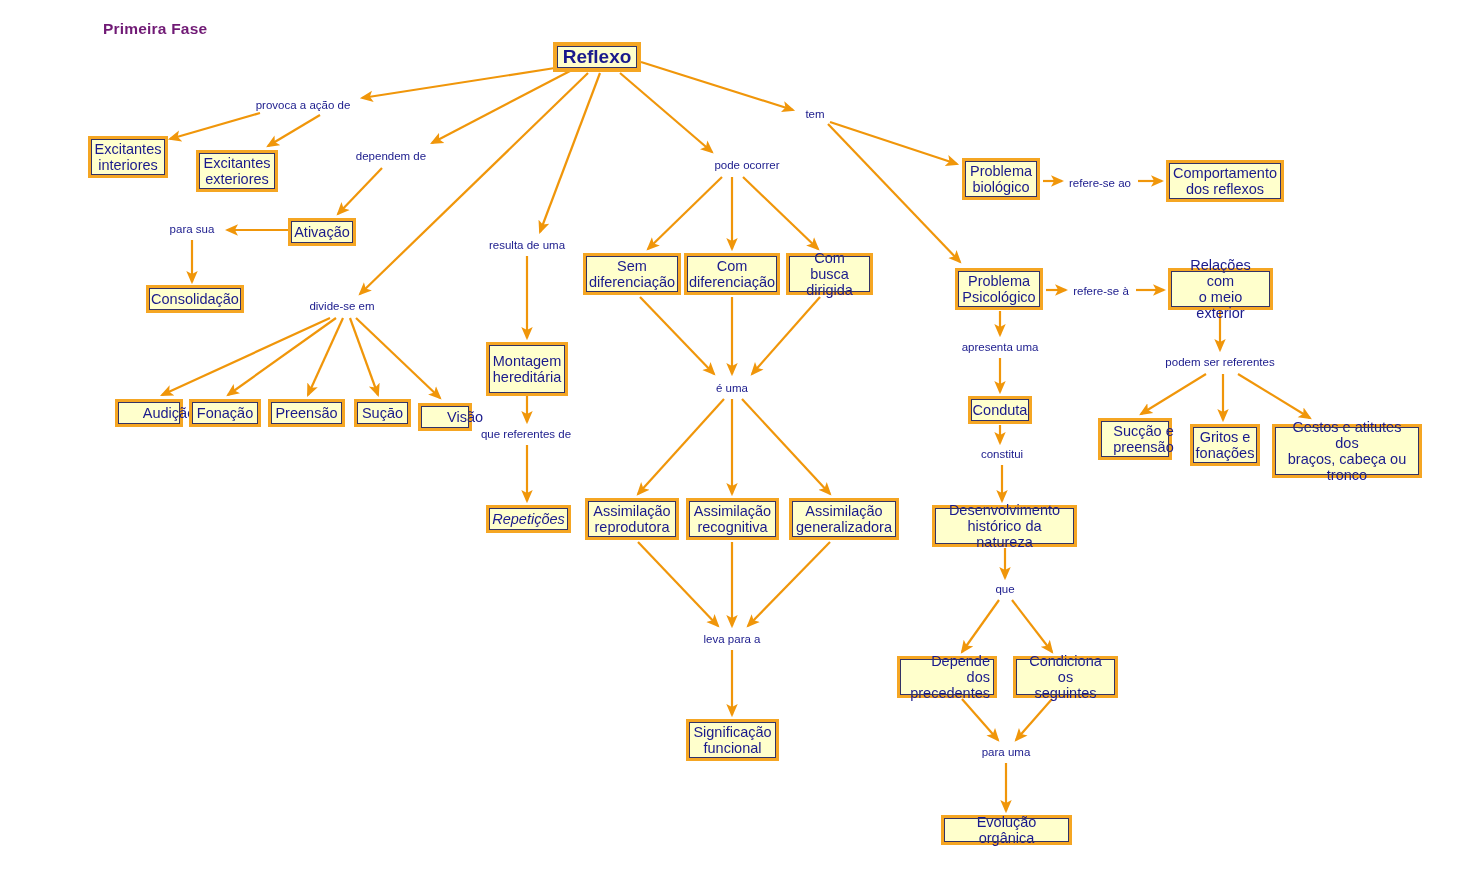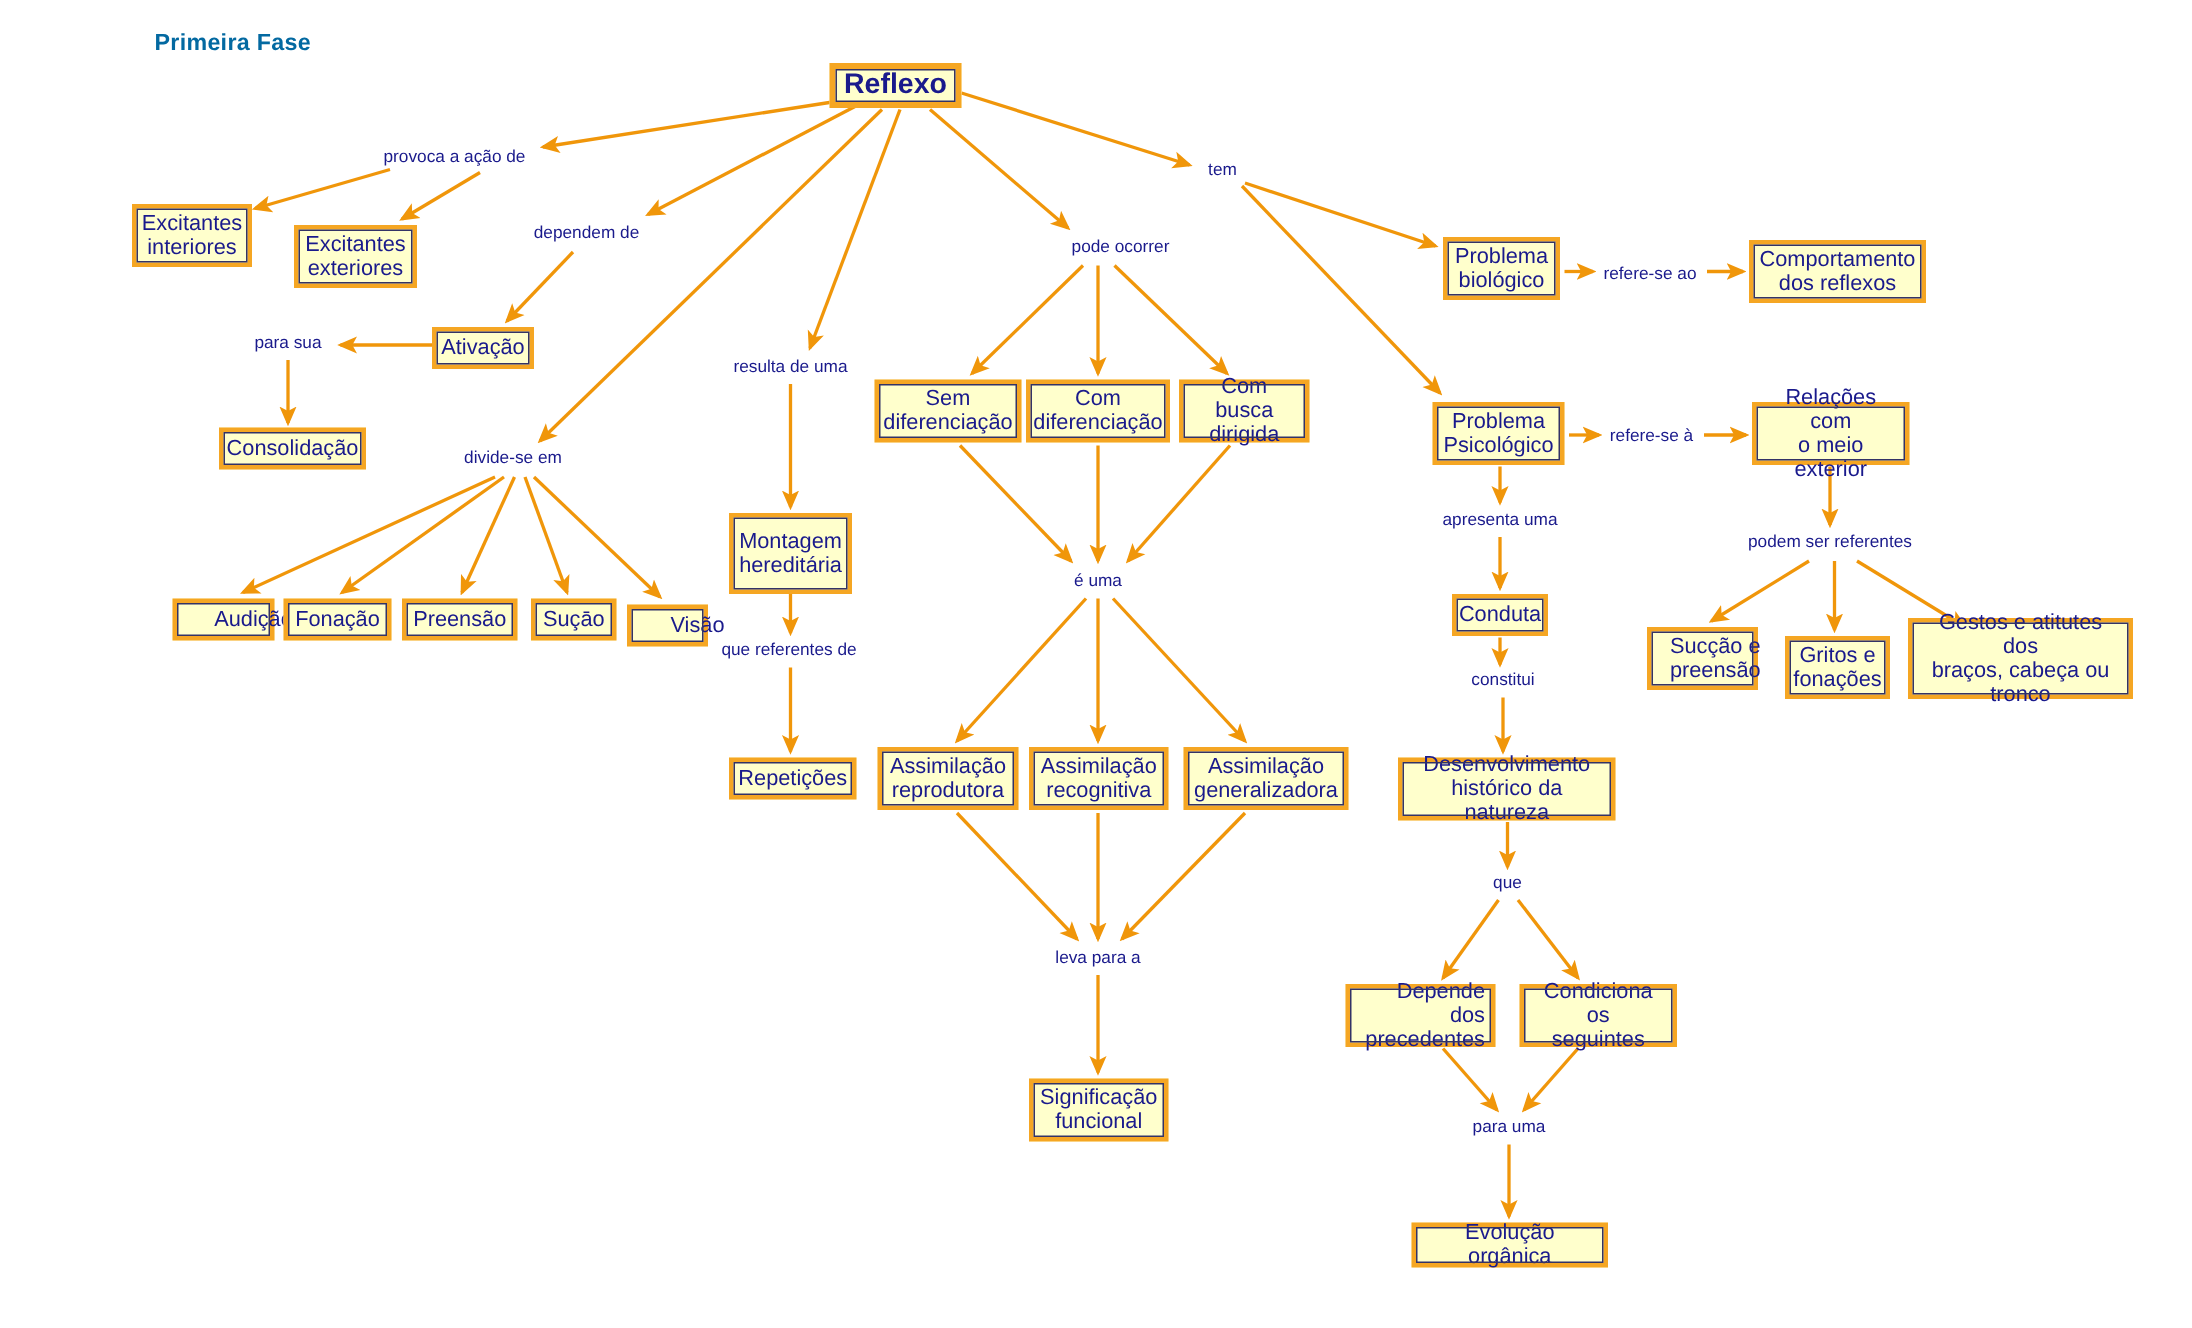--- a/index.html
+++ b/index.html
@@ -58,21 +58,21 @@
     white-space: nowrap;
     text-align: center;
     transform: translate(-50%, -50%);
     background: transparent;
     z-index: 4;
   }
   #title {
     position: absolute;
     left: 103px;
     top: 20px;
-    color: #0369a1;
+    color: #701a75;
     font-weight: bold;
     font-size: 15.5px;
     letter-spacing: 0.2px;
     z-index: 5;
   }
 </style>
 </head>
 <body>
 
 <div id="canvas">
@@ -149,21 +149,21 @@
 exteriores</div>
       <div class="node" style="left: 288px; top: 218px; width: 68px; height: 28px;">Ativação</div>
       <div class="node" style="left: 146px; top: 285px; width: 98px; height: 28px;">Consolidação</div>
       <div class="node" style="left: 115px; top: 399px; width: 68px; height: 28px; padding-left: 44px;">Audição</div>
       <div class="node" style="left: 189px; top: 399px; width: 72px; height: 28px;">Fonação</div>
       <div class="node" style="left: 268px; top: 399px; width: 77px; height: 28px;">Preensão</div>
       <div class="node" style="left: 354px; top: 399px; width: 57px; height: 28px;">Suçāo</div>
       <div class="node" style="left: 418px; top: 403px; width: 52px; height: 28px; padding-left: 44px;">Visão</div>
       <div class="node" style="left: 486px; top: 342px; width: 82px; height: 54px;">Montagem
 hereditária</div>
-      <div class="node" style="left: 486px; top: 505px; width: 85px; height: 28px;">Repetições</div>
+      <div class="node" style="left: 486px; top: 505px; width: 85px; height: 28px; font-style: italic;">Repetições</div>
       <div class="node" style="left: 583px; top: 253px; width: 98px; height: 42px;">Sem
 diferenciação</div>
       <div class="node" style="left: 684px; top: 253px; width: 96px; height: 42px;">Com
 diferenciação</div>
       <div class="node" style="left: 786px; top: 253px; width: 87px; height: 42px;">Com busca
 dirigida</div>
       <div class="node" style="left: 585px; top: 498px; width: 94px; height: 42px;">Assimilação
 reprodutora</div>
       <div class="node" style="left: 686px; top: 498px; width: 93px; height: 42px;">Assimilação
 recognitiva</div>
@@ -179,21 +179,21 @@
 Psicológico</div>
       <div class="node" style="left: 1168px; top: 268px; width: 105px; height: 42px;">Relações com
 o meio exterior</div>
       <div class="node" style="left: 968px; top: 396px; width: 64px; height: 28px;">Conduta</div>
       <div class="node" style="left: 932px; top: 505px; width: 145px; height: 42px;">Desenvolvimento
 histórico da natureza</div>
       <div class="node" style="left: 1098px; top: 418px; width: 74px; height: 42px; padding-left: 21px;">Sucção e
 preensão</div>
       <div class="node" style="left: 1190px; top: 424px; width: 70px; height: 42px;">Gritos e
 fonações</div>
-      <div class="node" style="left: 1272px; top: 412px; width: 150px; height: 54px;">Gestos e atitutes dos
+      <div class="node" style="left: 1272px; top: 424px; width: 150px; height: 54px;">Gestos e atitutes dos
 braços, cabeça ou
 tronco</div>
       <div class="node" style="left: 897px; top: 656px; width: 100px; height: 42px; text-align: right;">Depende dos
 precedentes</div>
       <div class="node" style="left: 1013px; top: 656px; width: 105px; height: 42px;">Condiciona os
 seguintes</div>
       <div class="node" style="left: 941px; top: 815px; width: 131px; height: 30px;">Evolução orgânica</div>
     </div>
   <div id="labels-group">
       <div class="link-label" style="left: 303px; top: 105px;">provoca a ação de</div>

